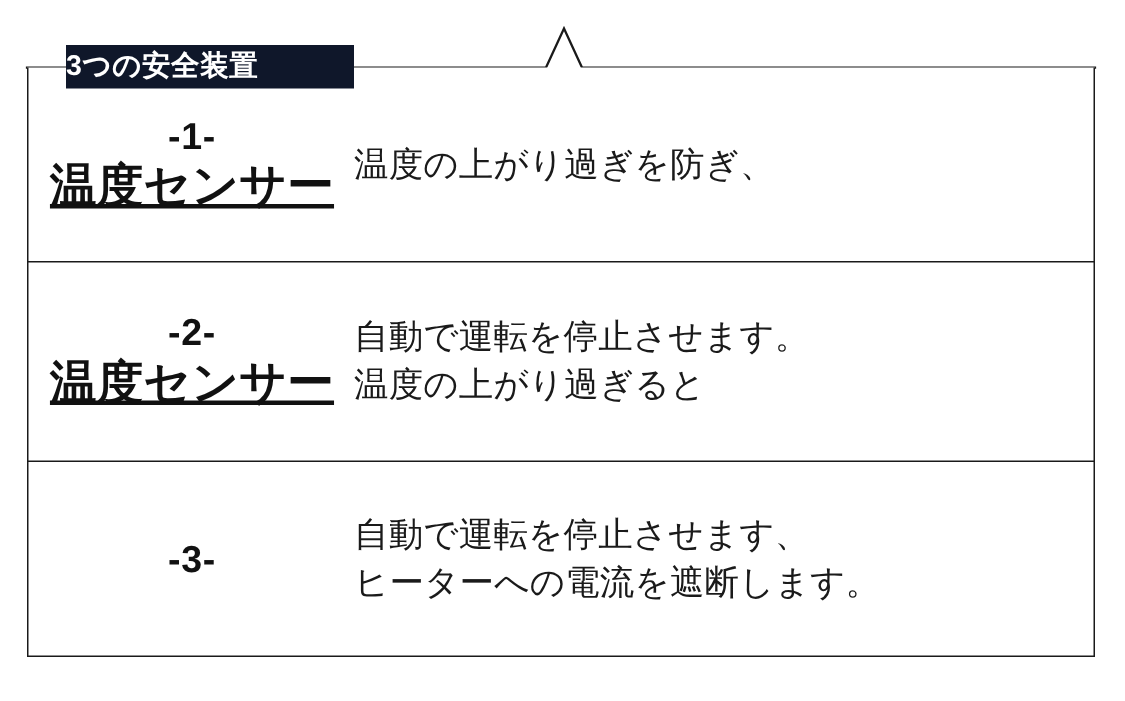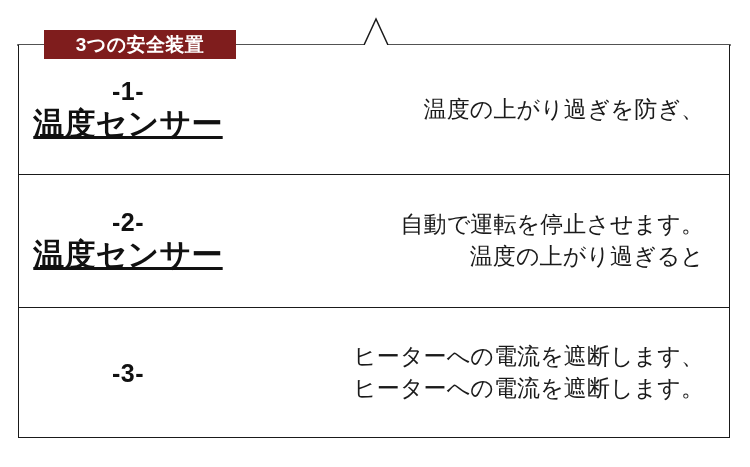--- a/index.html
+++ b/index.html
@@ -48,24 +48,24 @@
     pointer-events: none;
   }
 
   
   .header-tab {
     position: absolute;
     left: 44px;
     top: 30px;
     width: 192px;
     height: 29px;
-    background: #7f1d1d;
+    background: #0f172a;
     display: flex;
     align-items: center;
-    justify-content: center;
+    justify-content: flex-start;
     z-index: 3;
   }
   .header-tab-label {
     color: #ffffff;
     font-size: 19px;
     font-weight: bold;
     letter-spacing: 0.4px;
     line-height: 1;
     white-space: nowrap;
   }
@@ -110,21 +110,21 @@
     line-height: 1.18;
     letter-spacing: 0.2px;
     color: #111111;
     margin-top: 1px;
     white-space: nowrap;
     text-decoration: underline;
   }
 
   .col-right {
     flex: 1 1 auto;
-    text-align: right;
+    text-align: left;
     padding-right: 26px;
     box-sizing: border-box;
   }
   .desc-line {
     font-size: 23px;
     font-weight: normal;
     line-height: 1.38;
     letter-spacing: 0.1px;
     color: #1a1a1a;
     white-space: nowrap;
@@ -166,19 +166,19 @@
         <div class="desc-line">自動で運転を停止させます。</div>
         <div class="desc-line">温度の上がり過ぎると</div>
       </div>
     </div>
 
     <div class="row row-3">
       <div class="col-left">
         <div class="num">-3-</div>
       </div>
       <div class="col-right">
-        <div class="desc-line">ヒーターへの電流を遮断します、</div>
+        <div class="desc-line">自動で運転を停止させます、</div>
         <div class="desc-line">ヒーターへの電流を遮断します。</div>
       </div>
     </div>
 
   </div>
 </div>
 
 </body></html>

